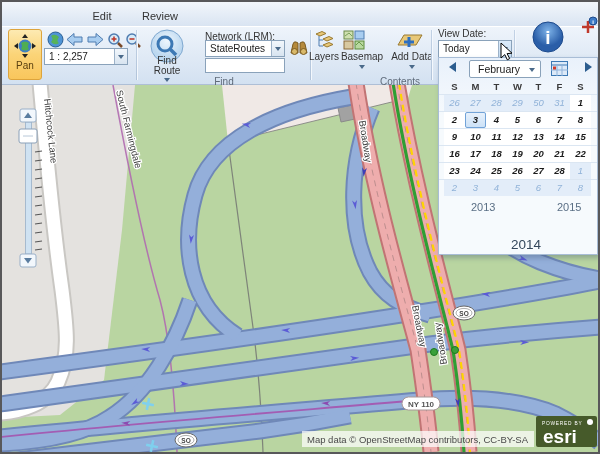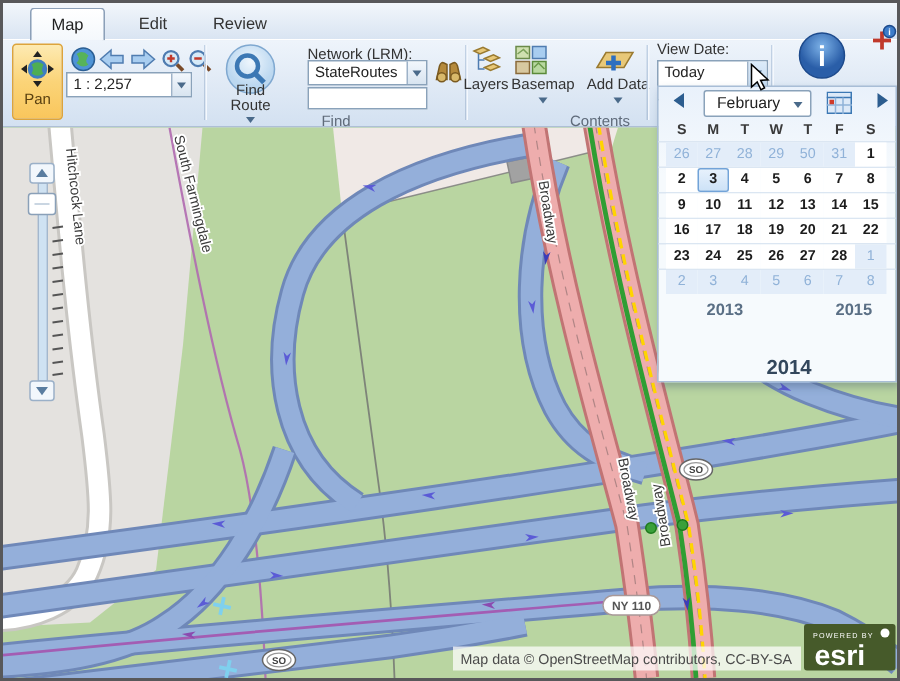--- a/index.html
+++ b/index.html
@@ -41,37 +41,36 @@
   .cal-header { position:relative; height:22px; padding-top:3px; }
   .cal-nav { position:absolute; top:4px; width:12px; height:14px; font-size:10px; color:#2c5d8f; text-align:center; }
   .cal-month { position:absolute; left:30px; top:2px; width:72px; height:18px; background:#fff;
     border:1px solid #8aa2ba; border-radius:2px; font-size:10.5px; color:#222; }
   .cal-month .val { position:absolute; left:8px; top:2px; }
   .cal-grid-icon { position:absolute; left:112px; top:3px; width:17px; height:15px; }
   .cal-weekdays, .cal-row { display:flex; padding-left:5px; }
   .cal-wd { width:21px; height:14px; line-height:14px; text-align:center; font-size:9.5px; font-weight:bold; color:#3a3a3a; }
   .cal-row { border-top:1px solid #dbe6f2; }
   .cal-cell { width:21px; height:16px; line-height:16px; text-align:center; font-size:9.5px; font-weight:bold;
-    color:#1c1c1c; background:#fff; }
+    color:#1c1c1c; background:#fff;font-style:italic; }
   .cal-cell.out { color:#90b2d8; background:#e3edf9; font-weight:normal; }
   .cal-cell.sel { background:linear-gradient(#e7f1fc,#cde2f7); border:1px solid #72a3d8; border-radius:2px; line-height:14px; }
   .cal-years { position:relative; height:18px; margin-top:2px; }
-  .cal-year { position:absolute; font-size:11px; color:#5a6f85;font-weight:bold; }
+  .cal-year { position:absolute; font-size:11px; color:#5a6f85; }
   .cal-year.current { font-size:13.5px; color:#33475c;margin-top:38px; }
 
   .mapwrap { position:absolute; left:0; top:83px; width:596px; height:367px; overflow:hidden; background:#b9d5a1; }
   svg text { font-family:"Liberation Sans", sans-serif; }
 </style>
 </head>
 <body>
 
 <div class="app">
 
   <div class="tabbar">
-    <div class="tab active" style="left:18px;width:50px;">Map</div>
     <div class="tab" style="left:80px;width:40px;">Edit</div>
     <div class="tab" style="left:132px;width:52px;">Review</div>
   </div>
 
   <div class="ribbon">
 
     <div class="panbtn">
       <svg width="22" height="24" style="margin-top:4px">
         <polygon points="11,0 14,4 8,4" fill="#222"></polygon>
           <polygon points="11,24 14,20 8,20" fill="#222"></polygon>

